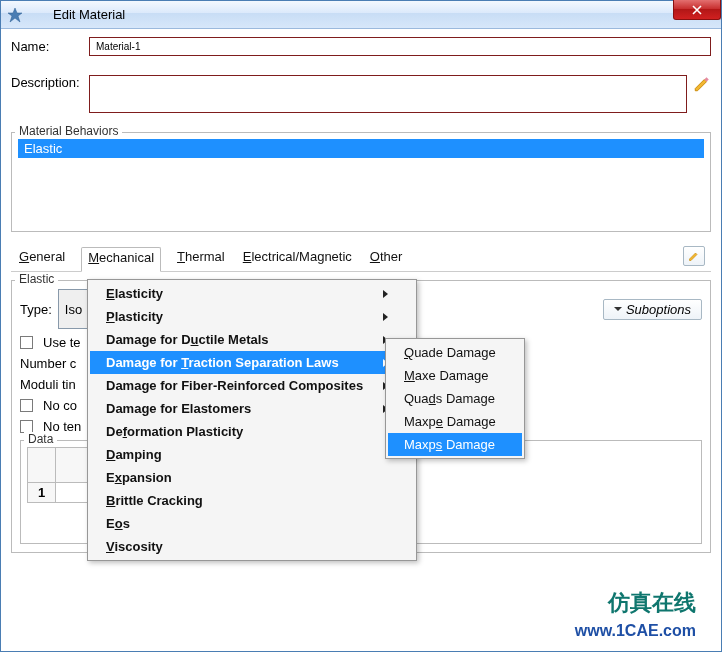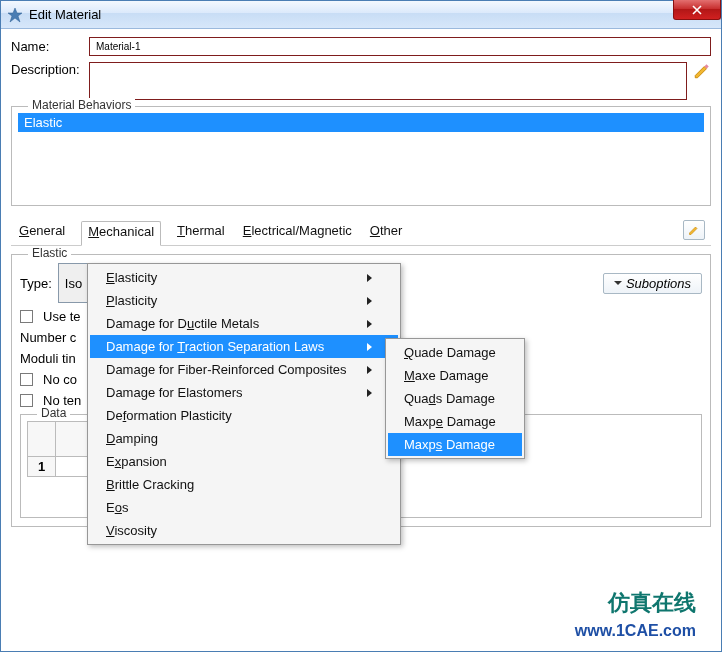--- a/index.html
+++ b/index.html
@@ -23,47 +23,47 @@
   border-bottom: 1px solid #9bb9dd;
   display: flex; align-items: center;
   padding: 0 6px;
   position: relative;
 }
 .titlebar .app-icon {
   width: 16px; height: 16px;
   display: inline-flex; align-items: center; justify-content: center;
   margin-right: 6px;
 }
-.titlebar .title { color: #000; font-size: 13px; }
+.titlebar .title { color: #000; font-size: 13px; margin-left: 24px; }
 .titlebar .close-btn {
   position: absolute; right: 0; top: -1px;
   width: 48px; height: 20px;
   background: linear-gradient(#e36f6f, #c83030 45%, #b01616 46%, #d12020);
   border: 1px solid #8a1010;
   border-top: none;
   border-bottom-left-radius: 3px;
   border-bottom-right-radius: 3px;
   display: flex; align-items: center; justify-content: center;
 }
 .titlebar .close-btn svg { width: 10px; height: 10px; }
 .content { padding: 8px 10px; }
-.row { display: flex; align-items: center; margin-bottom: 6px; }
+.row { display: flex; align-items: center; margin-bottom: 19px; }
 .row .lbl { width: 78px; font-size: 13px; }
 .row input[type=text], .row textarea {
   flex: 1; border: 1px solid #7f1d1d; padding: 3px 6px;
   font-family: inherit; font-size: 10px; background: #fff;
 }
 .row textarea { height: 38px; resize: none; }
 .edit-icon { width: 18px; height: 18px; margin-left: 6px; display:inline-flex; align-items:center; justify-content:center; }
 .group {
   border: 1px solid #bbb; margin-top: 6px; padding: 6px;
   position: relative;
 }
 .group-label {
-  position: absolute; top: -9px; left: 16px;
+  position: absolute; top: -9px; left: 3px;
   background: #fff; padding: 0 4px; font-size: 12px; color: #333;
 }
 .behaviors-list {
   height: 86px; border: none;
   background: #fff;
 }
 .behaviors-list .item {
   background: #1e90ff; color: #fff; padding: 2px 6px; font-size: 13px;
 }
 .menubar {
@@ -261,21 +261,21 @@
             <td class="sel">0.3</td>
           </tr>
         </tbody>
           </table>
       </div>
     </div>
 
   </div>
 </div>
 
-<div class="menu" id="mech-menu" style="left:87px; top:263px;">
+<div class="menu" id="mech-menu" style="left:87px; top:279px;font-weight:bold;">
     <div class="mitem">
       <span><span class="u">E</span>lasticity</span>
       <span class="arrow"></span>
     </div>
     <div class="mitem">
       <span><span class="u">P</span>lasticity</span>
       <span class="arrow"></span>
     </div>
     <div class="mitem">
       <span>Damage for D<span class="u">u</span>ctile Metals</span>

